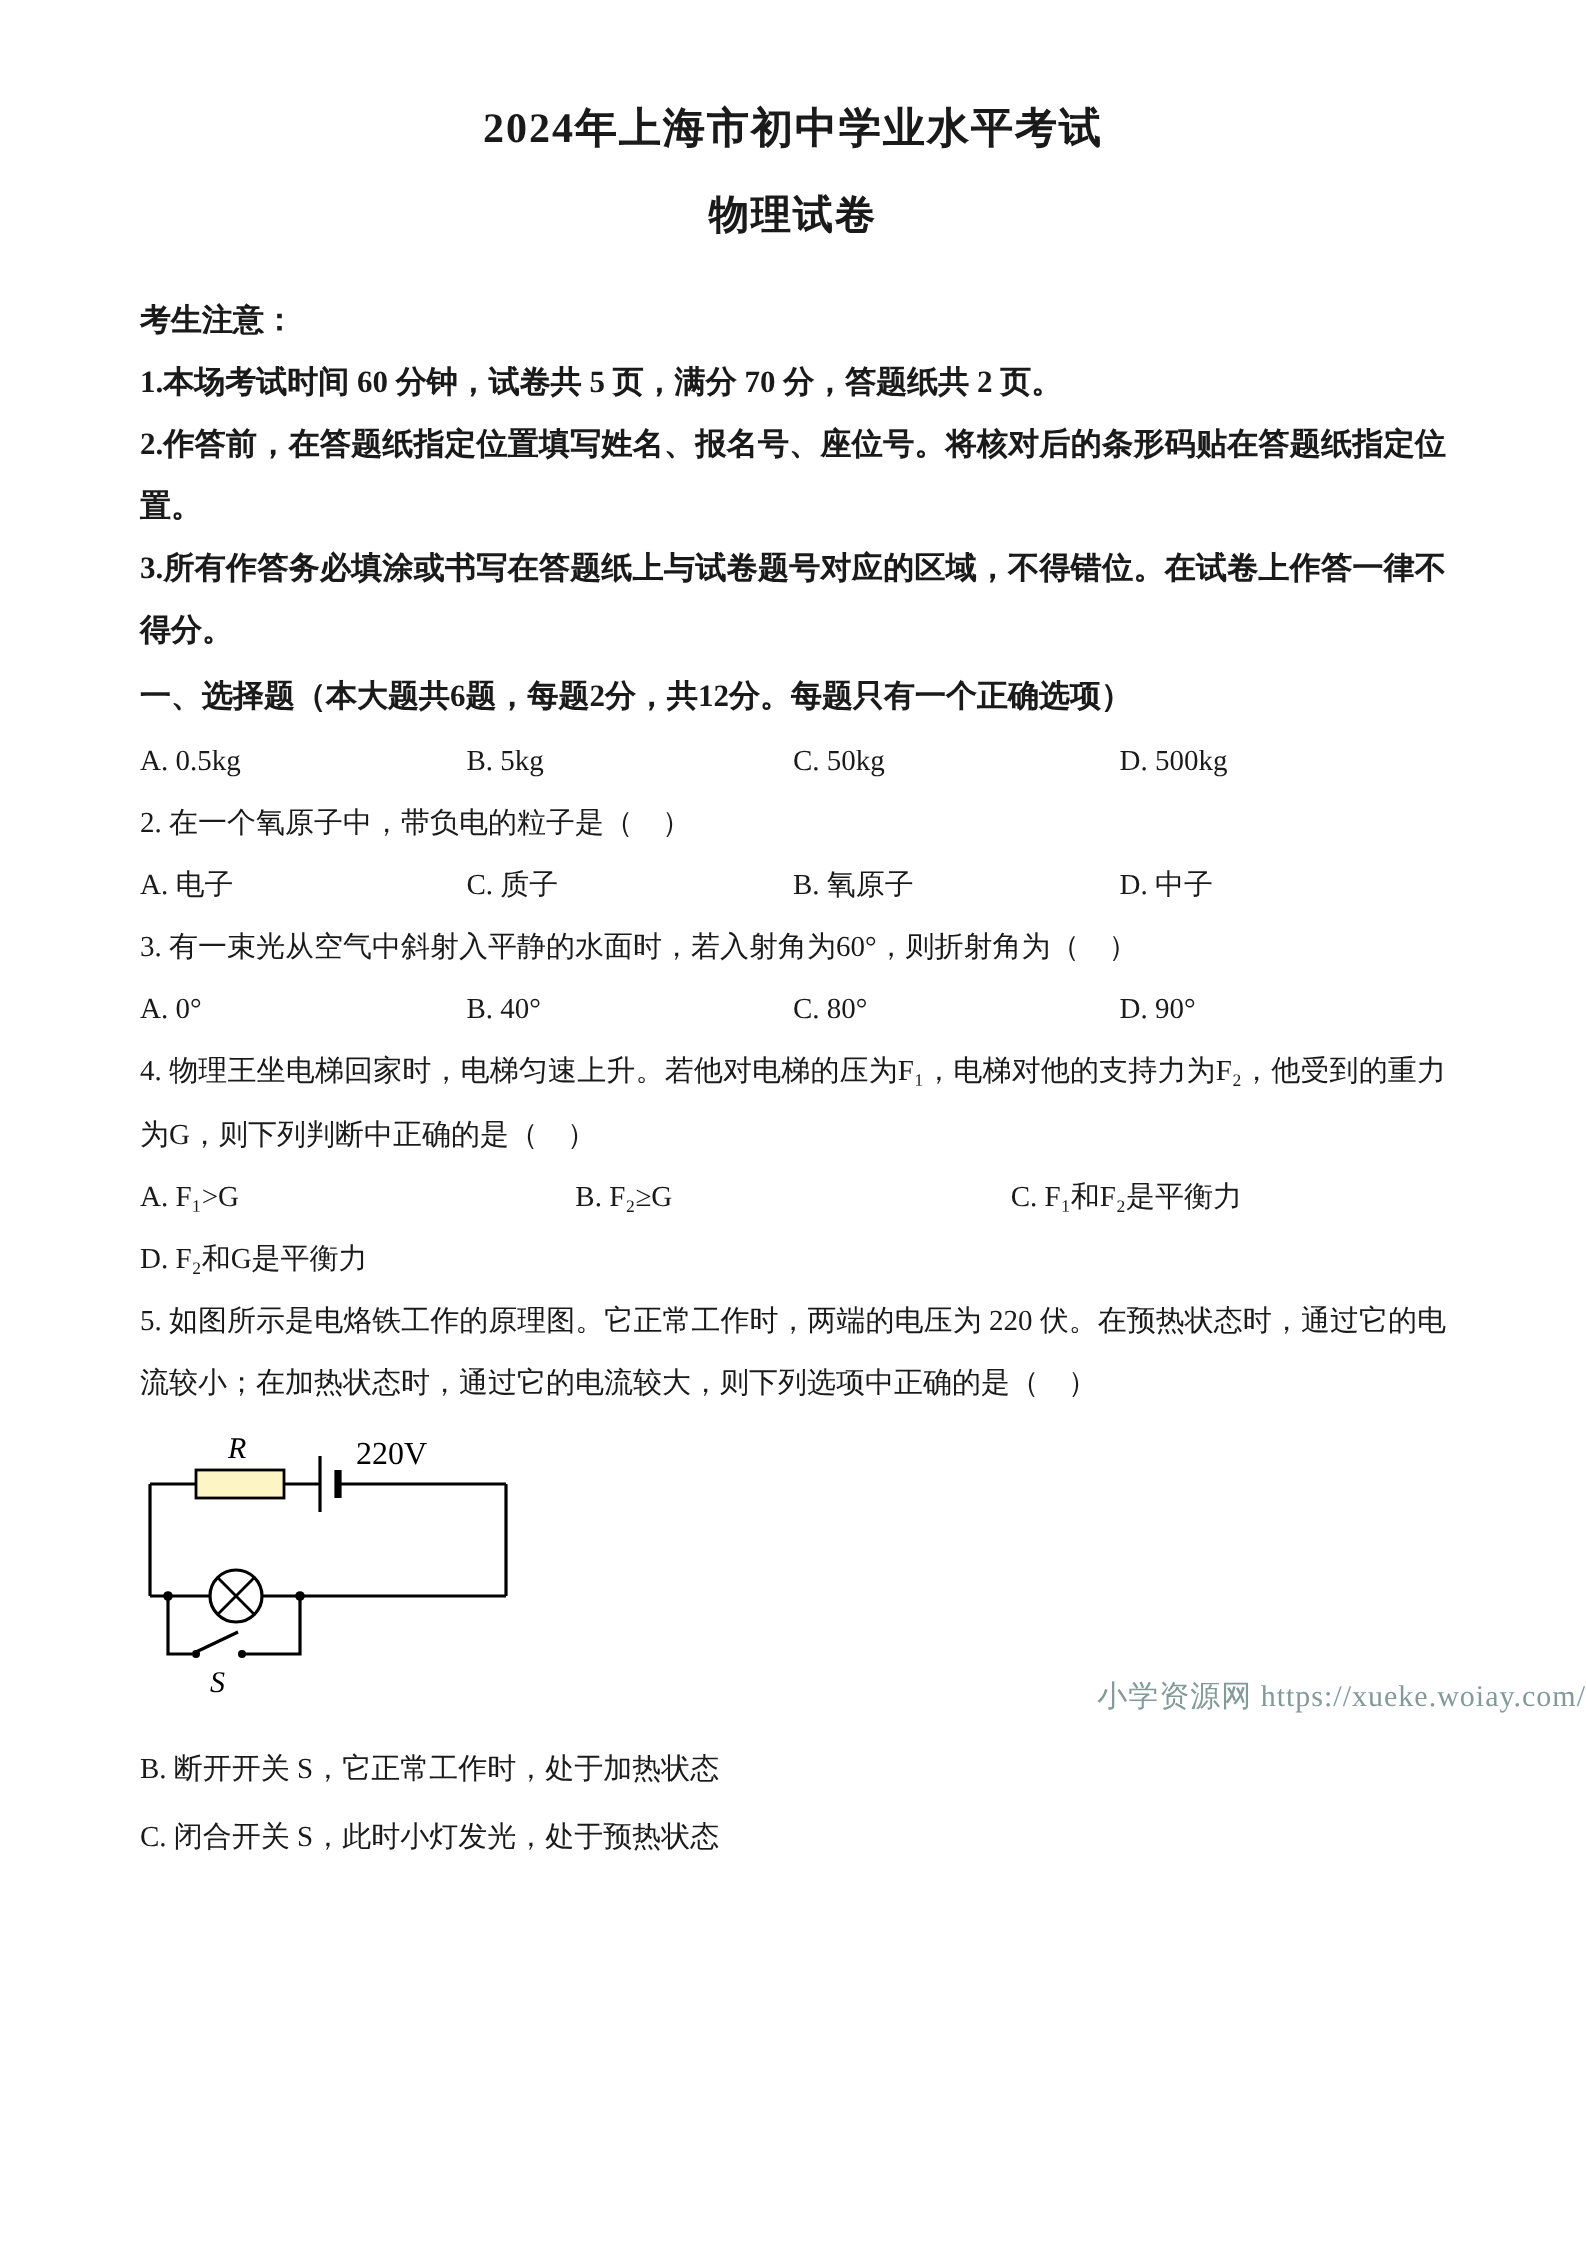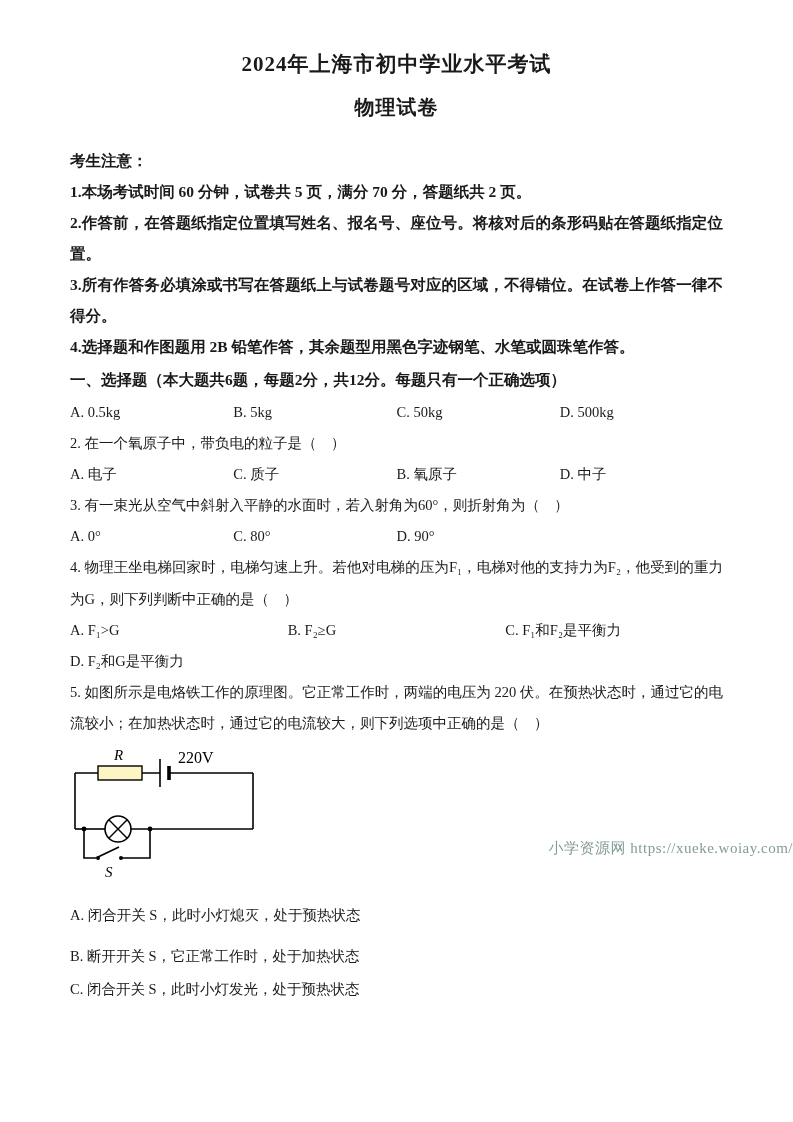--- a/index.html
+++ b/index.html
@@ -101,21 +101,20 @@
 <div class="page">
 
   <h1 class="title">2024年上海市初中学业水平考试</h1>
   <h2 class="subtitle">物理试卷</h2>
 
   <div class="notice">
     <p>考生注意：</p>
     <p>1.本场考试时间 60 分钟，试卷共 5 页，满分 70 分，答题纸共 2 页。</p>
     <p>2.作答前，在答题纸指定位置填写姓名、报名号、座位号。将核对后的条形码贴在答题纸指定位置。</p>
     <p>3.所有作答务必填涂或书写在答题纸上与试卷题号对应的区域，不得错位。在试卷上作答一律不得分。</p>
-    <p>4.选择题和作图题用 2B 铅笔作答，其余题型用黑色字迹钢笔、水笔或圆珠笔作答。</p>
   </div>
 
   <p class="section-title">一、选择题（本大题共6题，每题2分，共12分。每题只有一个正确选项）</p>
 
   <div class="question">
     <div class="opts4">
       <span class="opt">A. 0.5kg</span>
       <span class="opt">B. 5kg</span>
       <span class="opt">C. 50kg</span>
       <span class="opt">D. 500kg</span>
@@ -129,20 +128,21 @@
       <span class="opt">C. 质子</span>
       <span class="opt">B. 氧原子</span>
       <span class="opt">D. 中子</span>
     </div>
   </div>
 
   <div class="question">
     <p class="q-stem">3. 有一束光从空气中斜射入平静的水面时，若入射角为60°，则折射角为（　）</p>
     <div class="opts4">
       <span class="opt">A. 0°</span>
+      <span class="opt">B. 40°</span>
       <span class="opt">C. 80°</span>
       <span class="opt">D. 90°</span>
     </div>
   </div>
 
   <div class="question">
     <p class="q-stem">4. 物理王坐电梯回家时，电梯匀速上升。若他对电梯的压为F₁，电梯对他的支持力为F₂，他受到的重力为G，则下列判断中正确的是（　）</p>
     <div class="opts2">
       <span class="opt">A. F₁&gt;G</span>
       <span class="opt">B. F₂≥G</span>
@@ -188,21 +188,20 @@
         <g>
           <circle cx="28" cy="113" r="2" fill="#000"></circle>
           <circle cx="51" cy="113" r="2" fill="#000"></circle>
           <line x1="28" y1="112" x2="49" y2="102" stroke="#000" stroke-width="1.6"></line>
         </g>
         <text x="35" y="132" font-size="15" font-style="italic">S</text>
       </svg>
     </div>
 
     <div class="opts-stack">
-      <span class="opt gap-after">A. 闭合开关 S，此时小灯熄灭，处于预热状态</span>
       <span class="opt">B. 断开开关 S，它正常工作时，处于加热状态</span>
       <span class="opt">C. 闭合开关 S，此时小灯发光，处于预热状态</span>
     </div>
   </div>
 
   <div class="footer">
     <span>小学资源网 https://xueke.woiay.com/</span>
   </div>
 
 </div>

